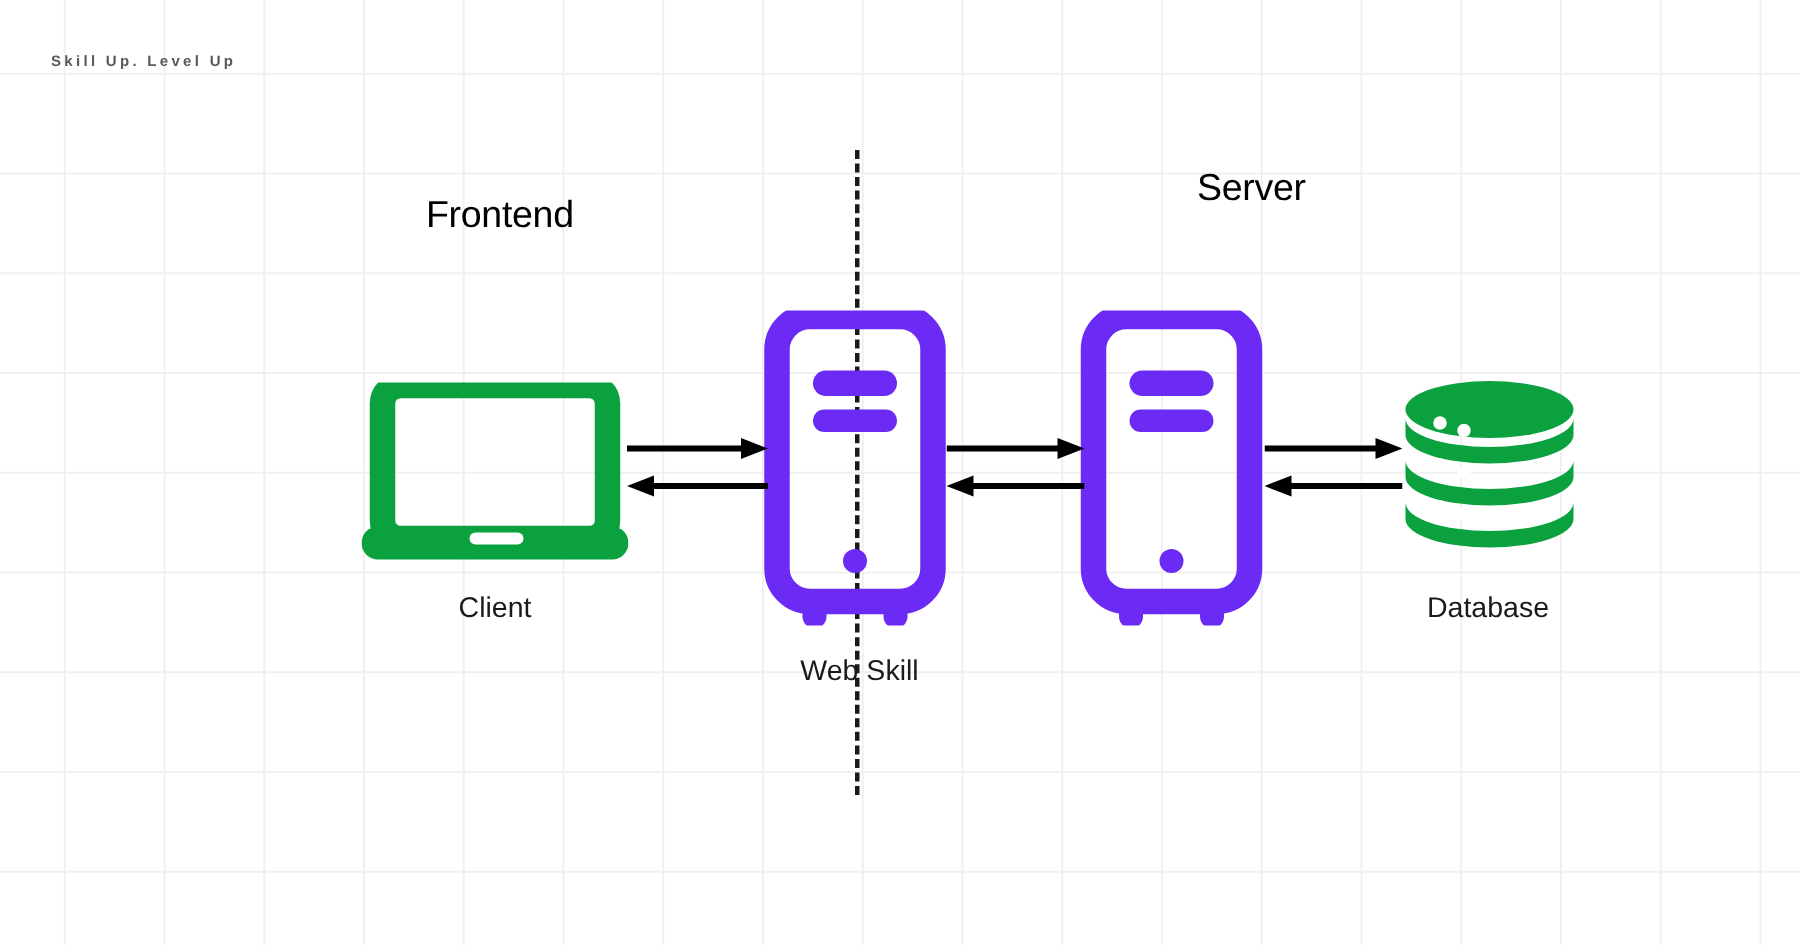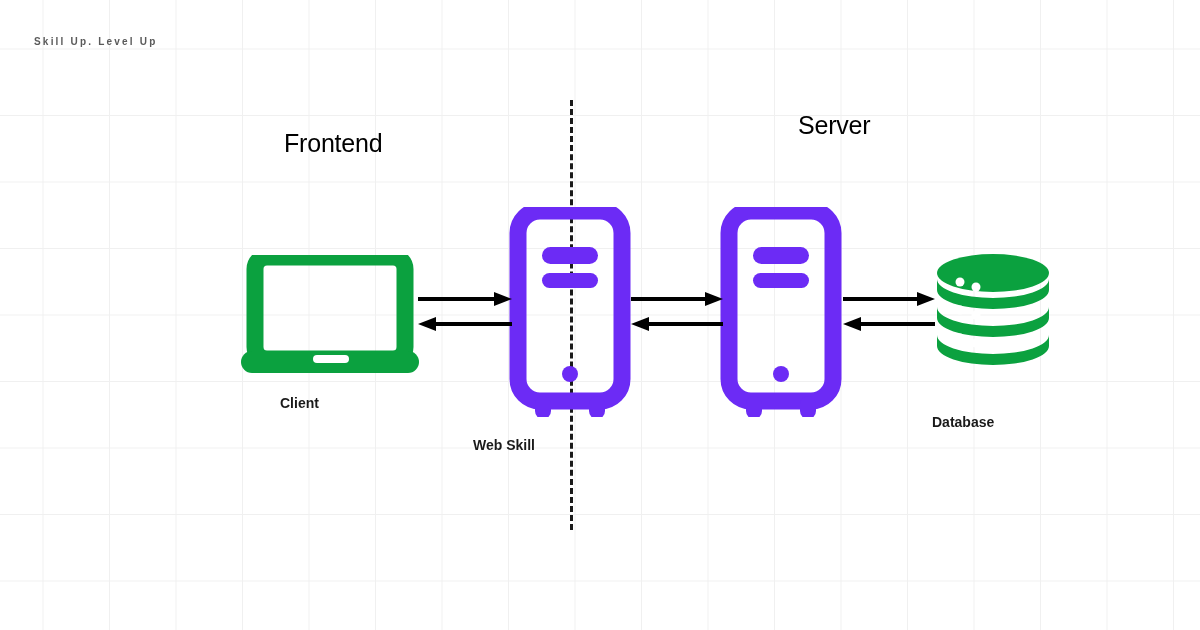--- a/index.html
+++ b/index.html
@@ -102,29 +102,29 @@
     top: 100px;
     width: 0;
     height: 430px;
     border-left: 3px dashed #1a1a1a;
   }
 
   
   .node-label {
     position: absolute;
     font-family: "Liberation Sans", sans-serif;
-    font-size: 14px;
+    font-size: 19px;
     color: #1a1a1a;
     white-space: nowrap;
-    font-weight: bold;
+    text-align: center;
   }
   #label-client    { left: 280px; top: 395px; width: 100px; }
   #label-webserver { left: 473px; top: 437px; width: 200px; }
   #label-appserver { left: 689px; top: 432px; width: 200px; }
-  #label-database  { left: 932px; top: 414px; width: 120px; }
+  #label-database  { left: 932px; top: 395px; width: 120px; }
 
   
   .icon-box { position: absolute; }
   #icon-client   { left: 241px; top: 255px; width: 178px; height: 120px; }
   #icon-webserver{ left: 509px; top: 207px; width: 122px; height: 210px; }
   #icon-appserver{ left: 720px; top: 207px; width: 122px; height: 210px; }
   #icon-database { left: 934px; top: 252px; width: 118px; height: 128px; }
 
   
   .arrow-group { position: absolute; }

